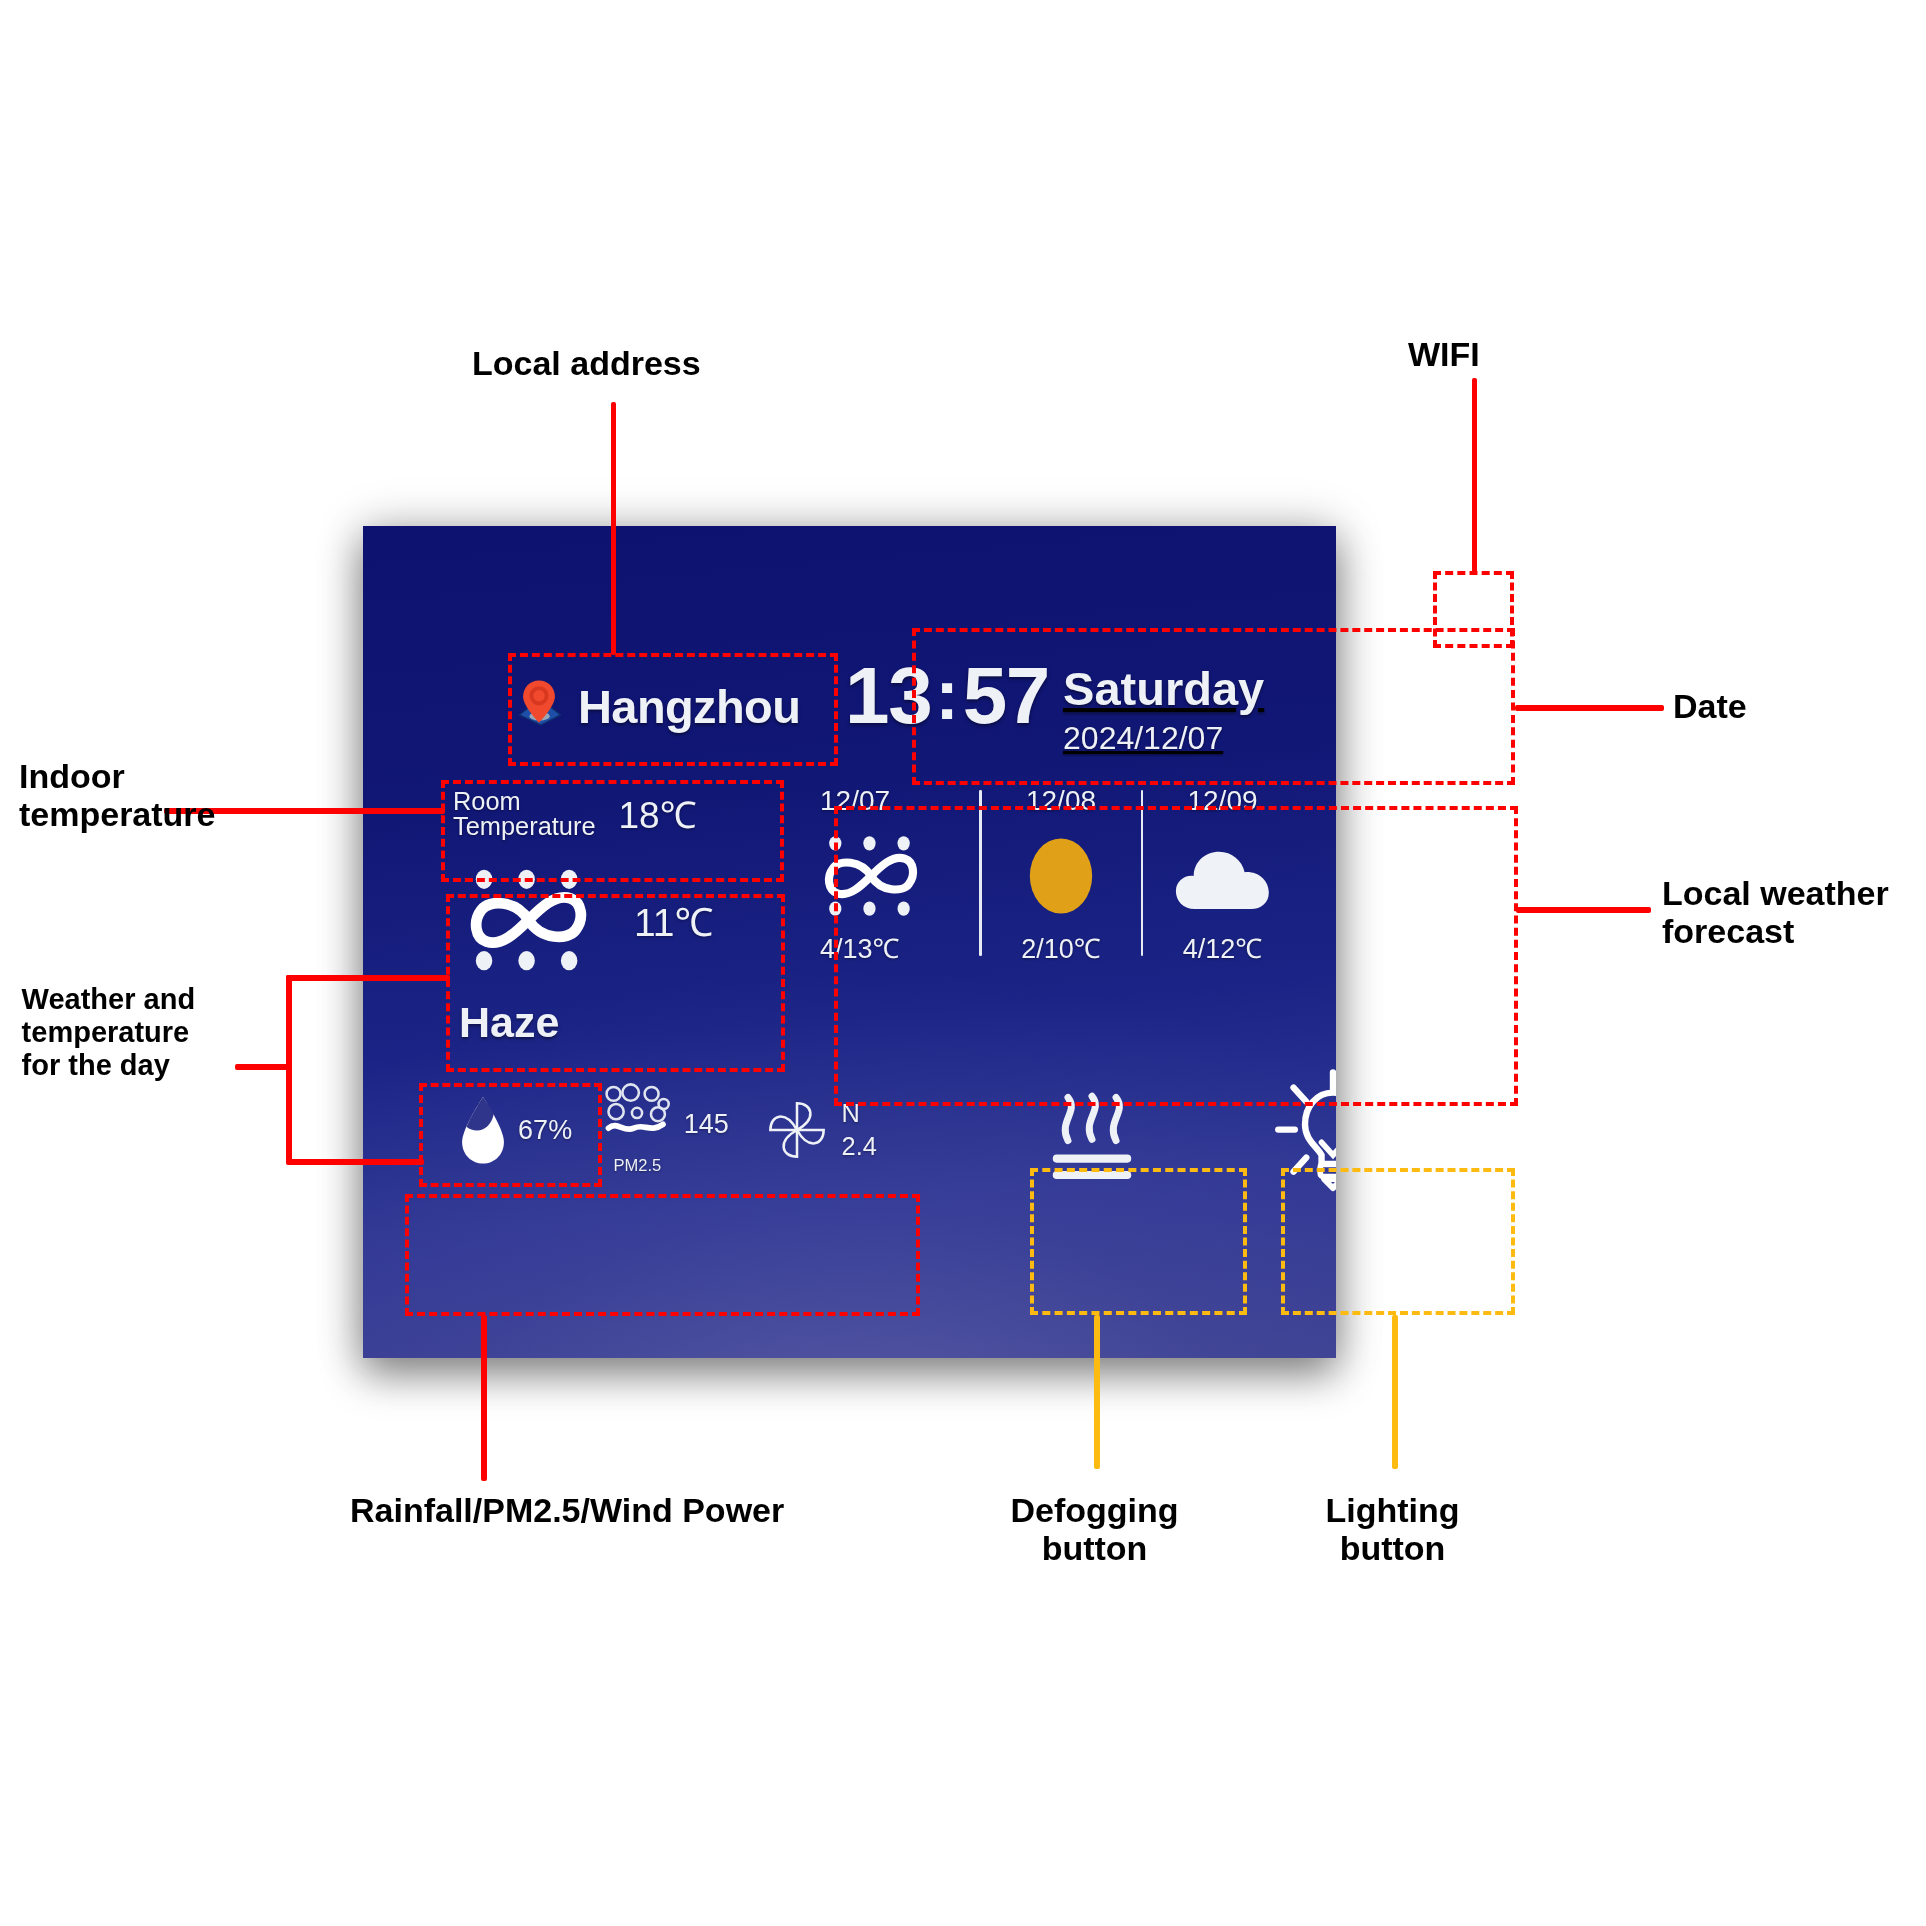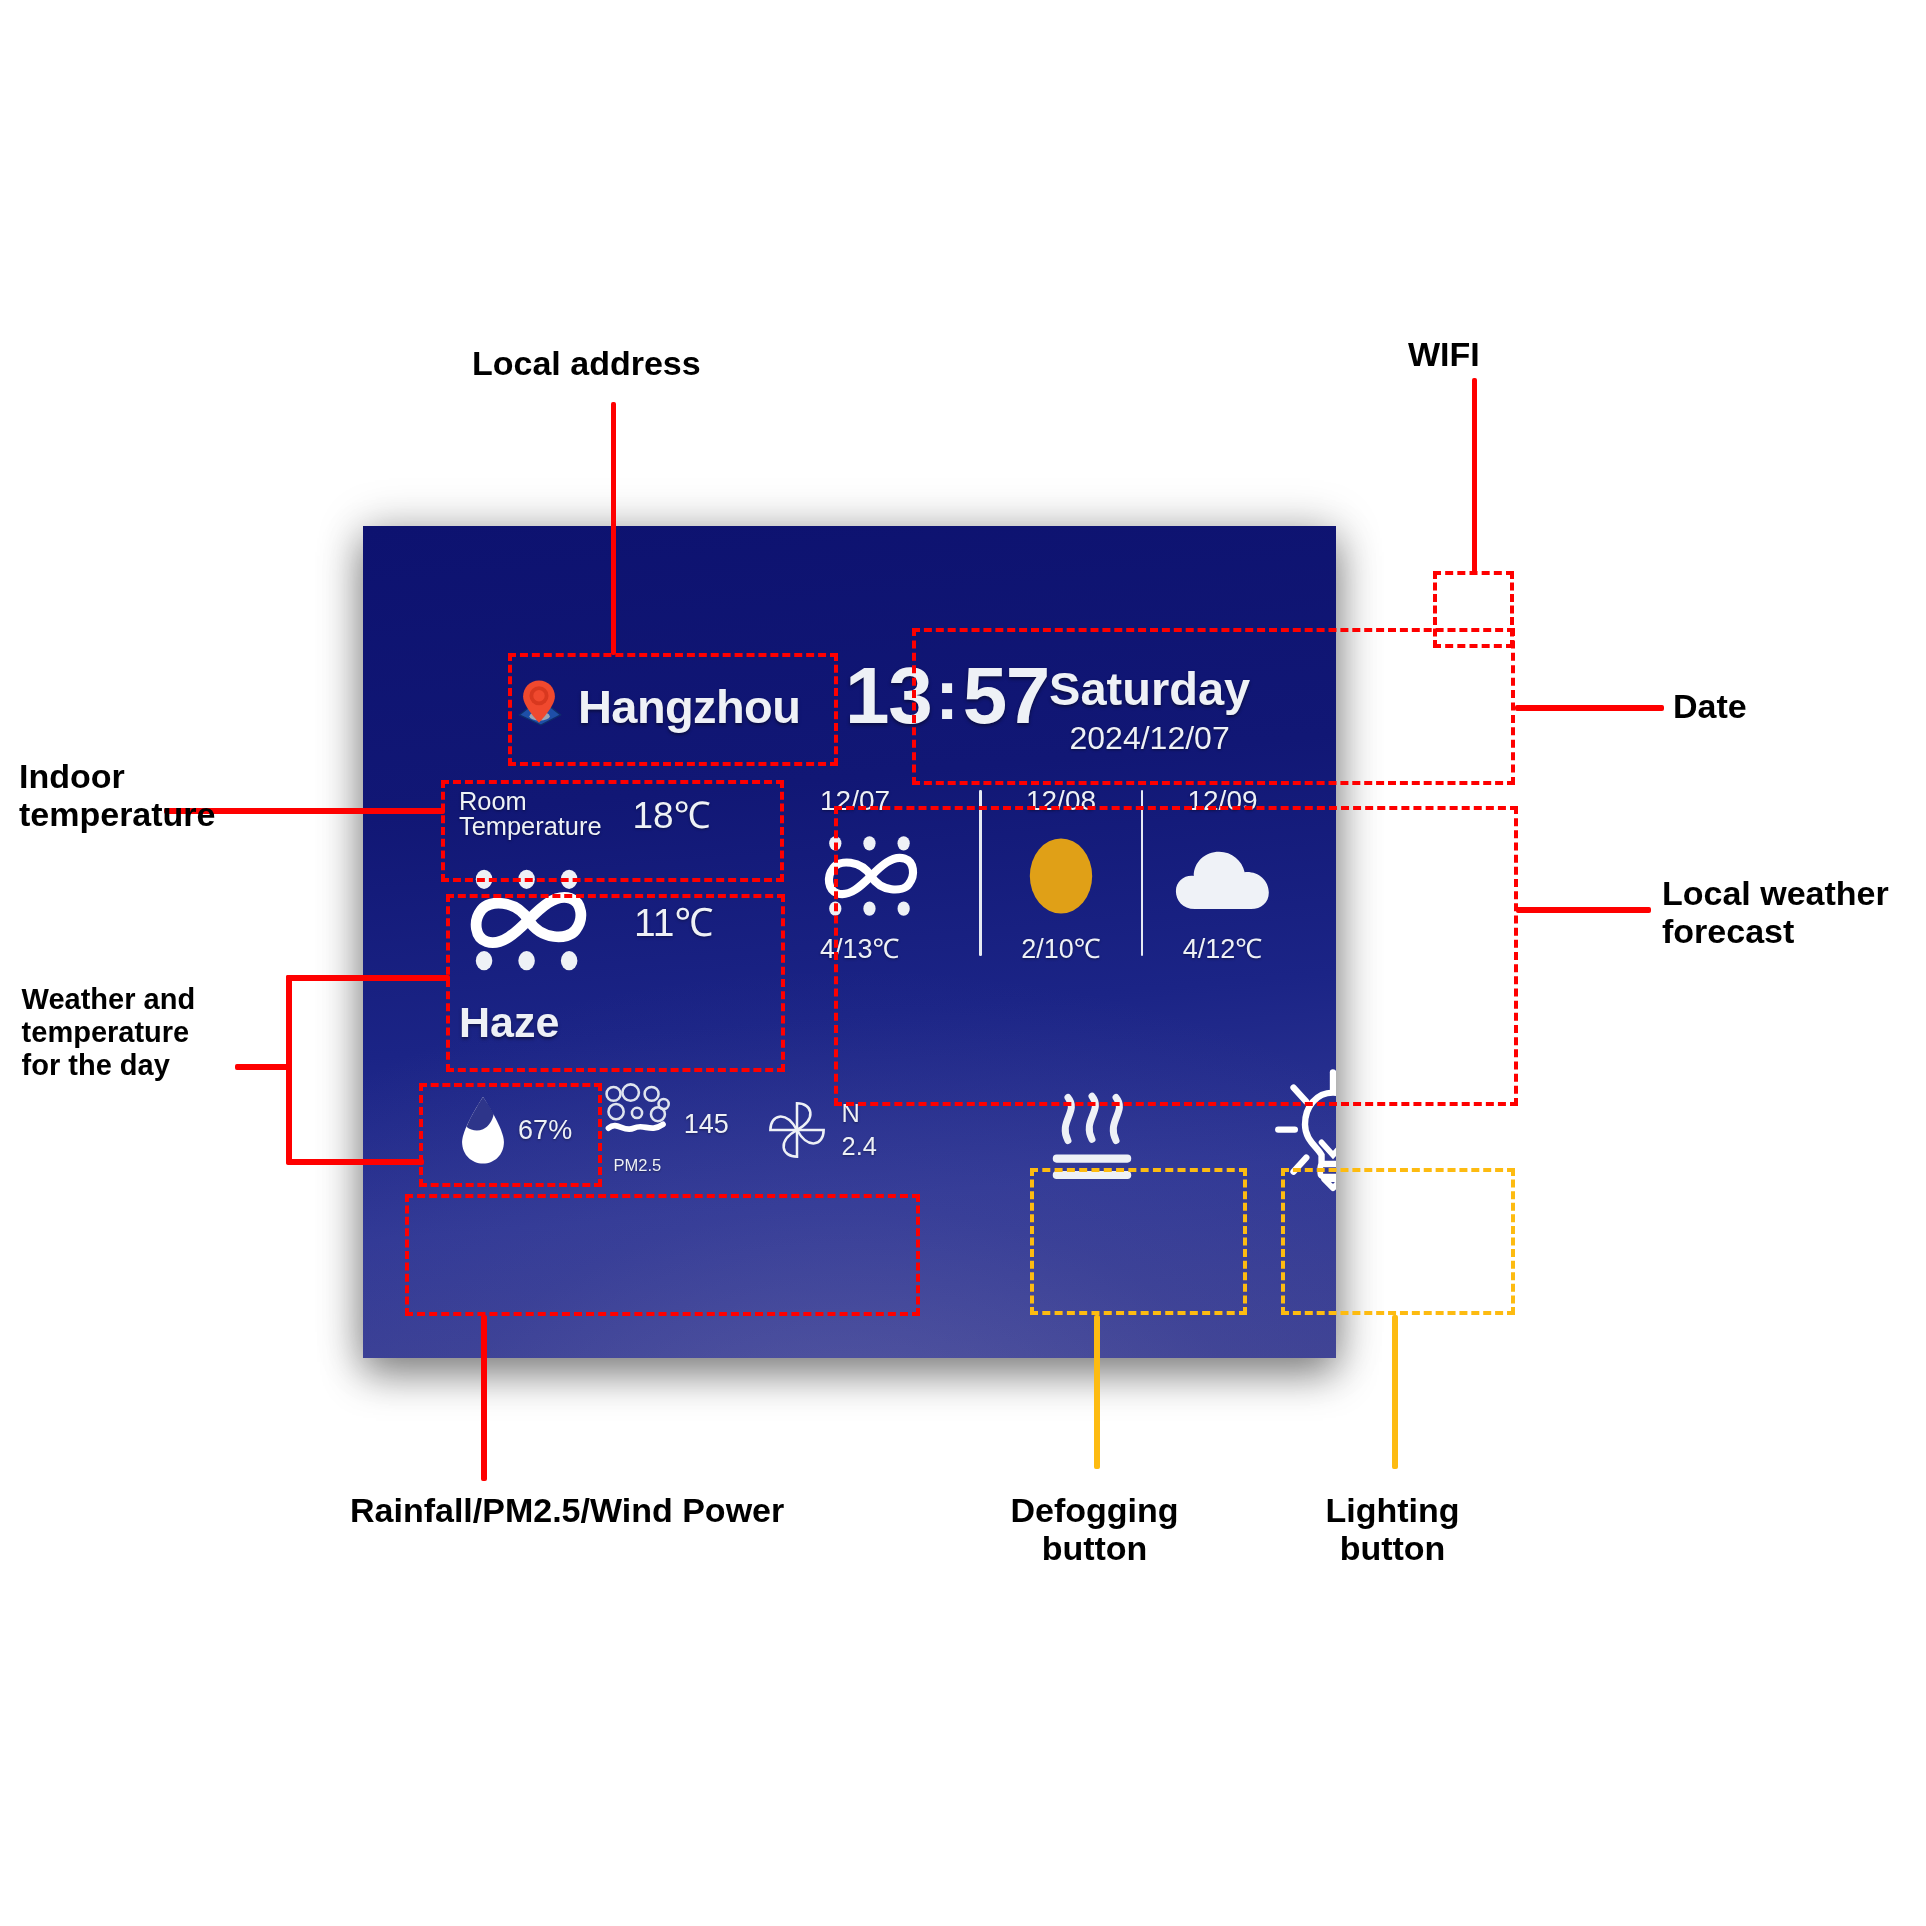--- a/index.html
+++ b/index.html
@@ -105,27 +105,27 @@
       </span>
       <span class="wht city" data-name="city-name">Hangzhou</span>
     </div>
 
     <div class="pz" style="left:482px;top:130px;display:flex;align-items:flex-start;" data-name="clock-block">
       <div style="display:flex;align-items:baseline;text-align:center;">
         <span class="wht clock" data-name="clock-hours">13</span>
         <span class="wht colon" data-name="clock-separator">:</span>
         <span class="wht clock" data-name="clock-minutes">57</span>
       </div>
-      <div style="padding-top:9px;text-align:center;">
+      <div style="margin-left:14px;padding-top:9px;text-align:left;text-decoration:underline;">
         <div class="wht dayname" data-name="weekday-label">Saturday</div>
         <div class="wht datenum" style="margin-top:10.2px;" data-name="date-label">2024/12/07</div>
       </div>
     </div>
 
-    <div class="pz" style="left:96px;top:262px;display:flex;align-items:center;gap:31px;" data-name="room-temperature-row">
+    <div class="pz" style="left:90px;top:262px;display:flex;align-items:center;gap:23px;" data-name="room-temperature-row">
       <span class="wht roomlbl" style="white-space:pre-line;" data-name="room-temperature-label">Room
 Temperature</span>
       <span class="wht roomval" data-name="room-temperature-value">18℃</span>
     </div>
 
     <div class="pz" style="left:102px;top:343px;display:flex;align-items:center;gap:42px;" data-name="today-weather-row">
       <span data-name="haze-icon">
         <svg width="127" height="102" viewBox="0 0 200 160">
           <g fill="#eef1f6">
             <ellipse cx="30" cy="16" rx="13" ry="15"></ellipse>

